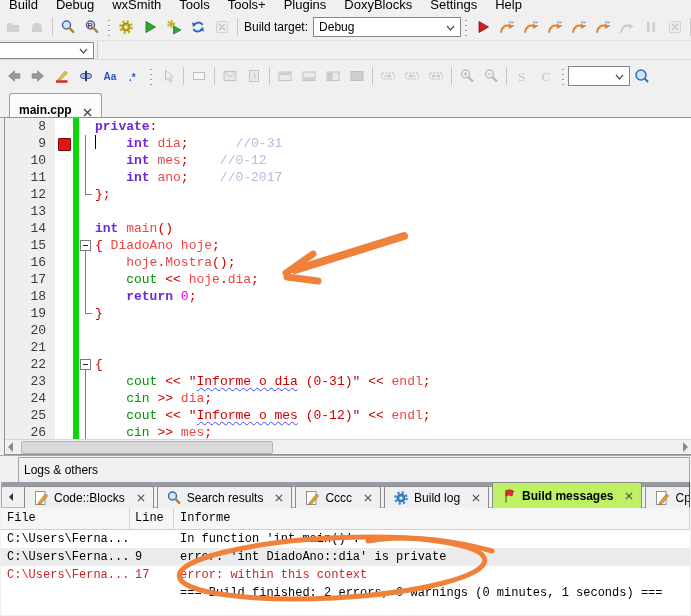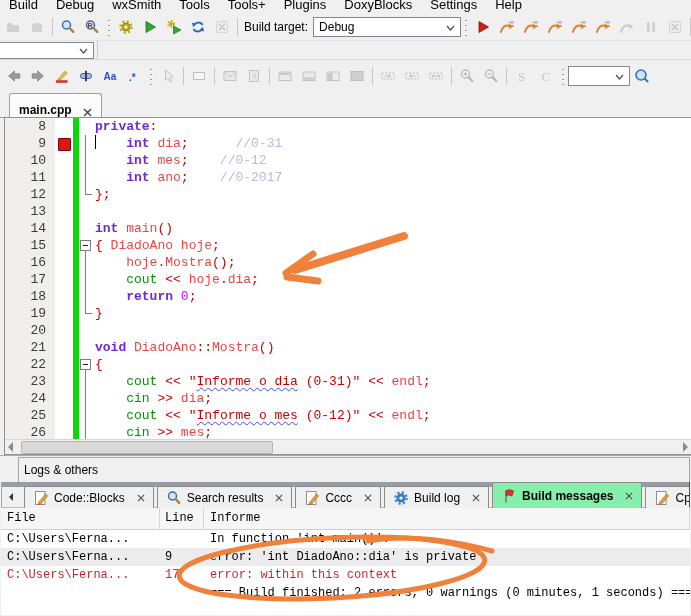--- a/index.html
+++ b/index.html
@@ -66,30 +66,30 @@
   .logs{position:absolute;top:455px;left:0;right:0;bottom:0;background:#f0f0f0;border-top:1px solid #aaa;box-sizing:border-box}
   .logcap{height:24px;line-height:24px;font-size:12px;color:#000;padding-left:5px;border:1px solid #a6a6a6;
           border-bottom:none;margin:1px 1px 0 18px;background:#f0f0f0}
   .logtabs{height:26px;margin:0 1px;position:relative;background:#f0f0f0;display:flex;align-items:flex-end;overflow:hidden;
            border-left:1px solid #a6a6a6;border-right:1px solid #6d28d9}
   .logtabs::before{content:"";position:absolute;top:0;left:0;right:0;height:5px;background:#989ca5}
   .tabscroll{width:14px;height:20px;display:flex;align-items:center;justify-content:center;flex:none;margin:0 3px 1px 2px;position:relative;z-index:2}
   .tabscroll i{width:0;height:0;border:4px solid transparent;border-right-color:#333;border-left-width:0;display:block}
   .ltab{display:flex;align-items:center;gap:5px;padding:0 8px;font-size:12px;color:#000;border:1px solid #8a8a8a;border-bottom:none;
         background:#f0f0f0;margin-left:3px;height:21px;position:relative;z-index:1;border-radius:2px 2px 0 0;white-space:nowrap;flex:none}
-  .ltab.active{background:#86efac;font-weight:bold;height:25px;z-index:3}
+  .ltab.active{background:#bef264;font-weight:bold;height:25px;z-index:3}
   .ltab .xglyph{margin-left:7px}
   .btable{position:absolute;top:51px;left:1px;right:1px;bottom:1px;background:#fff;border-top:1px solid #b8b8b8;
           font-family:"Liberation Mono","DejaVu Sans Mono",monospace;font-size:12px}
   .bhead{height:21px;display:flex;background:#f6f6f6;border-bottom:1px solid #cfcfcf;line-height:21px;white-space:pre}
   .bhead span{border-right:1px solid #d4d4d4}
   .brow{height:18px;display:flex;line-height:18px;white-space:pre}
   .brow.stripe{background:#ececec}
   .brow.red{color:#cc2626}
-  .cfile{width:159px;padding-left:6px;box-sizing:border-box;flex:none;overflow:hidden}
+  .cfile{width:129px;padding-left:6px;box-sizing:border-box;flex:none;overflow:hidden}
   .cline{width:44px;padding-left:5px;box-sizing:border-box;flex:none}
   .cmsg{flex:1;padding-left:6px;overflow:hidden}
   
   .overlay{position:absolute;top:0;left:0;z-index:50;pointer-events:none}
 </style>
 </head>
 <body>
 
 <div class="menubar" id="menubar">
     <div class="menuitem">Build</div>
@@ -408,21 +408,21 @@
       <div class="eline"><span class="lnum">11</span><span class="bpcol"></span><span class="chbar"></span><span class="foldcol"><div class="fv"></div></span><span class="ecode"><span class="id">    </span><span class="kw">int</span><span class="id"> ano</span><span class="op">;</span><span class="com">    //0-2017</span></span></div>
       <div class="eline"><span class="lnum">12</span><span class="bpcol"></span><span class="chbar"></span><span class="foldcol"><div class="fvh"></div><div class="feh"></div></span><span class="ecode"><span class="op">};</span></span></div>
       <div class="eline"><span class="lnum">13</span><span class="bpcol"></span><span class="chbar"></span><span class="foldcol"></span><span class="ecode"></span></div>
       <div class="eline"><span class="lnum">14</span><span class="bpcol"></span><span class="chbar"></span><span class="foldcol"></span><span class="ecode"><span class="kw">int</span><span class="id"> main</span><span class="op">()</span></span></div>
       <div class="eline"><span class="lnum">15</span><span class="bpcol"></span><span class="chbar"></span><span class="foldcol"><div class="fb"></div><div class="fvb"></div></span><span class="ecode"><span class="op">{</span><span class="id"> DiadoAno hoje</span><span class="op">;</span></span></div>
       <div class="eline"><span class="lnum">16</span><span class="bpcol"></span><span class="chbar"></span><span class="foldcol"><div class="fv"></div></span><span class="ecode"><span class="id">    hoje</span><span class="op">.</span><span class="id">Mostra</span><span class="op">();</span></span></div>
       <div class="eline"><span class="lnum">17</span><span class="bpcol"></span><span class="chbar"></span><span class="foldcol"><div class="fv"></div></span><span class="ecode"><span class="id">    </span><span class="fn">cout</span><span class="id"> </span><span class="op">&lt;&lt;</span><span class="id"> hoje</span><span class="op">.</span><span class="id">dia</span><span class="op">;</span></span></div>
       <div class="eline"><span class="lnum">18</span><span class="bpcol"></span><span class="chbar"></span><span class="foldcol"><div class="fv"></div></span><span class="ecode"><span class="id">    </span><span class="kw">return</span><span class="id"> </span><span class="num">0</span><span class="op">;</span></span></div>
       <div class="eline"><span class="lnum">19</span><span class="bpcol"></span><span class="chbar"></span><span class="foldcol"><div class="fvh"></div><div class="feh"></div></span><span class="ecode"><span class="op">}</span></span></div>
       <div class="eline"><span class="lnum">20</span><span class="bpcol"></span><span class="chbar"></span><span class="foldcol"></span><span class="ecode"></span></div>
-      <div class="eline"><span class="lnum">21</span><span class="bpcol"></span><span class="chbar"></span><span class="foldcol"></span><span class="ecode"><span class="kw">void</span><span class="id"> DiadoAno</span><span class="op">::</span><span class="id">Mostra</span><span class="op">()</span></span></div>
+      <div class="eline"><span class="lnum">21</span><span class="bpcol"></span><span class="chbar"></span><span class="foldcol"></span></div>
       <div class="eline"><span class="lnum">22</span><span class="bpcol"></span><span class="chbar"></span><span class="foldcol"><div class="fb"></div><div class="fvb"></div></span><span class="ecode"><span class="op">{</span></span></div>
       <div class="eline"><span class="lnum">23</span><span class="bpcol"></span><span class="chbar"></span><span class="foldcol"><div class="fv"></div></span><span class="ecode"><span class="id">    </span><span class="fn">cout</span><span class="id"> </span><span class="op">&lt;&lt;</span><span class="id"> </span><span class="str">"</span><span class="sq">Informe o dia</span><span class="str"> (0-31)"</span><span class="id"> </span><span class="op">&lt;&lt;</span><span class="id"> endl</span><span class="op">;</span></span></div>
       <div class="eline"><span class="lnum">24</span><span class="bpcol"></span><span class="chbar"></span><span class="foldcol"><div class="fv"></div></span><span class="ecode"><span class="id">    </span><span class="fn">cin</span><span class="id"> </span><span class="op">&gt;&gt;</span><span class="id"> dia</span><span class="op">;</span></span></div>
       <div class="eline"><span class="lnum">25</span><span class="bpcol"></span><span class="chbar"></span><span class="foldcol"><div class="fv"></div></span><span class="ecode"><span class="id">    </span><span class="fn">cout</span><span class="id"> </span><span class="op">&lt;&lt;</span><span class="id"> </span><span class="str">"</span><span class="sq">Informe o mes</span><span class="str"> (0-12)"</span><span class="id"> </span><span class="op">&lt;&lt;</span><span class="id"> endl</span><span class="op">;</span></span></div>
       <div class="eline"><span class="lnum">26</span><span class="bpcol"></span><span class="chbar"></span><span class="foldcol"><div class="fv"></div></span><span class="ecode"><span class="id">    </span><span class="fn">cin</span><span class="id"> </span><span class="op">&gt;&gt;</span><span class="id"> mes</span><span class="op">;</span></span></div>
     </div>
   <div class="hscroll">
     <i class="harrow l"></i>
     <div class="hthumb"></div>
     <i class="harrow r"></i>

